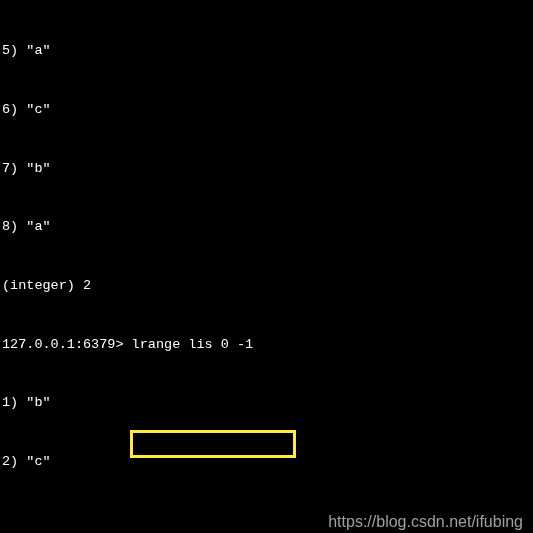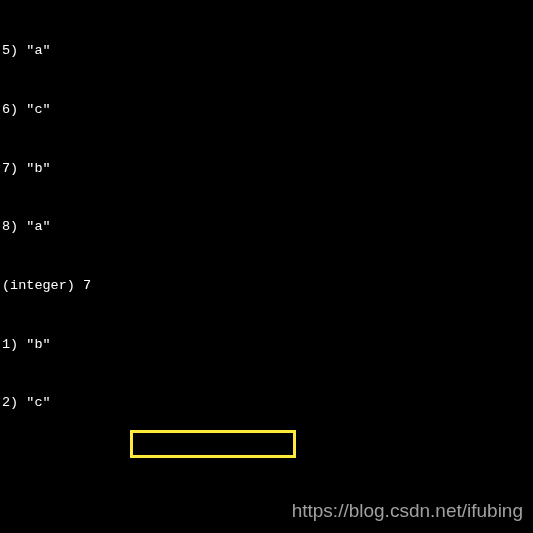--- a/index.html
+++ b/index.html
@@ -25,36 +25,37 @@
     .line {
       display: block;
     }
     .highlight-box {
       position: absolute;
       border: 3px solid #ffeb3b;
       pointer-events: none;
     }
     .watermark {
       position: absolute;
-      bottom: 8px;
+      bottom: 0;
       right: 10px;
       color: #a0a0a0;
       font-family: Arial, sans-serif;
-      font-size: 19px;
+      font-size: 16px;
     }
   </style>
 </head>
 <body>
 
 <div class="terminal">
   <span class="line">5) "a"</span>
   <span class="line">6) "c"</span>
   <span class="line">7) "b"</span>
   <span class="line">8) "a"</span>
-  <span class="line">(integer) 7</span>
+  <span class="line">(integer) 2</span>
+  <span class="line">127.0.0.1:6379&gt; lrange lis 0 -1</span>
   <span class="line">1) "b"</span>
   <span class="line">2) "c"</span>
   
   
   
   
   
   
   
   

